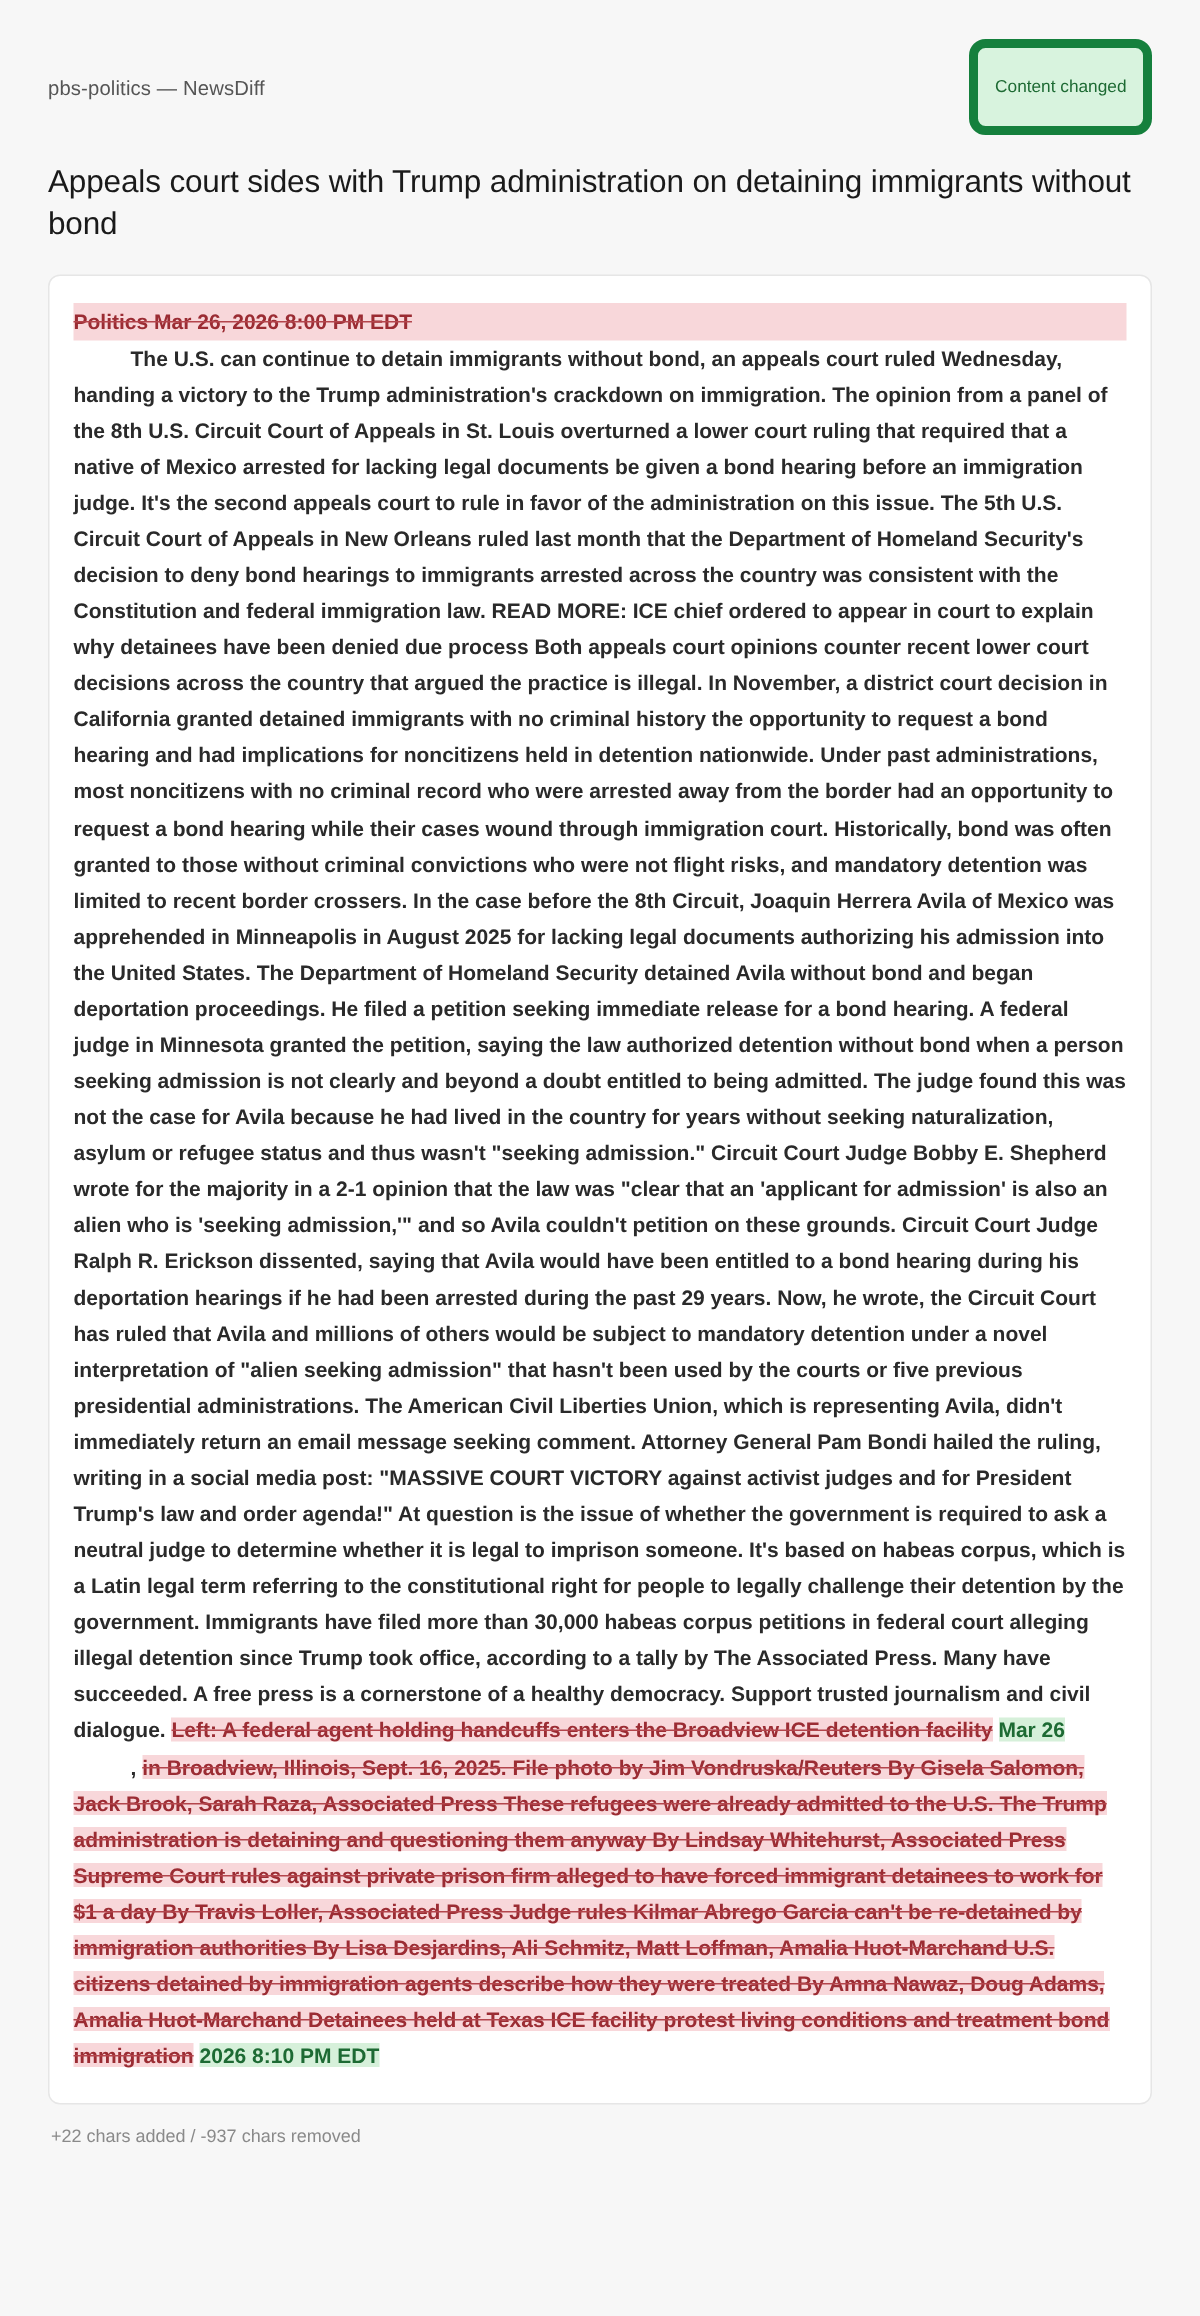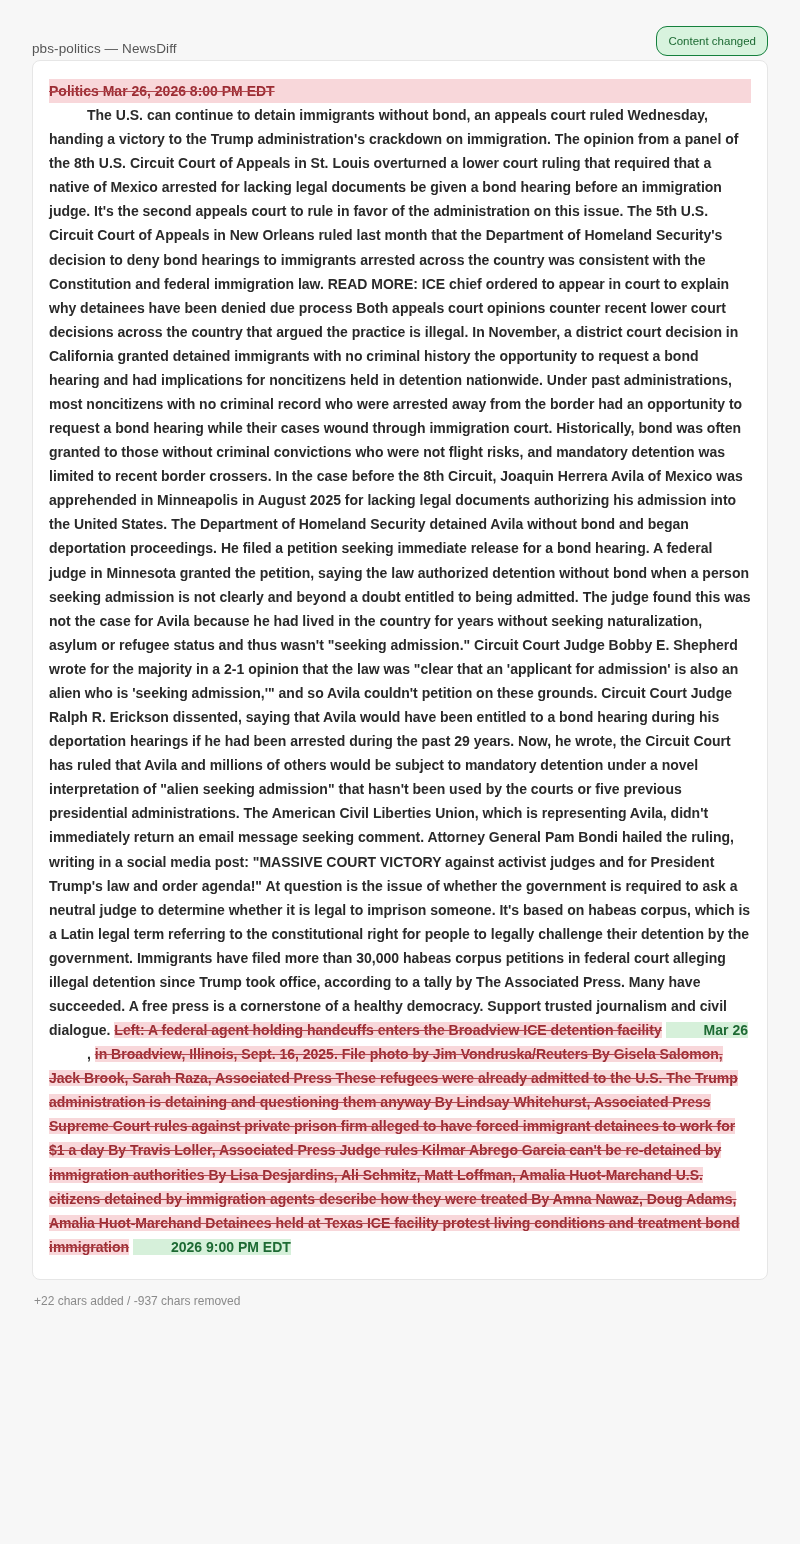--- a/index.html
+++ b/index.html
@@ -14,36 +14,36 @@
     color: #1a1a1a;
     -webkit-font-smoothing: antialiased;
   }
   .page {
     width: 800px;
     box-sizing: border-box;
     padding: 26px 32px 40px 32px;
   }
   .topbar {
     display: flex;
-    align-items: flex-end;
+    align-items: center;
     justify-content: space-between;
-    margin-bottom: 4px;
+    margin-bottom: 18px;
   }
   .source {
     font-size: 13.5px;
     color: #555555;
     letter-spacing: 0.1px;
   }
   .badge {
     font-size: 11.5px;
     color: #1d6a33;
     background: #d8f3de;
-    border: 1px solid #15803d;
+    border: 6px solid #15803d;
     border-radius: 11px;
-    padding: 8px 11px;
+    padding: 20px 11px;
     white-space: nowrap;
   }
   h1.title {
     font-size: 21px;
     line-height: 1.32;
     font-weight: 400;
     color: #1a1a1a;
     margin: 0 0 20px 0;
     letter-spacing: -0.1px;
   }
@@ -63,21 +63,20 @@
   .del {
     background: #f8d7da;
     color: #9b2c33;
     text-decoration: line-through;
     text-decoration-color: #b3454c;
   }
   .ins {
     background: #d6f0da;
     color: #1d6a33;
     text-decoration: none;
-    padding-left: 38px;
   }
   .plain {
     color: #2a2a2a;
     margin-left: 38px;
   }
   .seg {
     
   }
   .blockline {
     display: block;
@@ -93,30 +92,31 @@
 </head>
 <body>
 
 <div class="page">
 
   <div class="topbar">
     <div class="source">pbs-politics — NewsDiff</div>
     <div class="badge">Content changed</div>
   </div>
 
+  <h1 class="title">Appeals court sides with Trump administration on detaining immigrants without bond</h1>
 
   <div class="card">
     <div class="body-text">
       <span class="seg del blockline">Politics Mar 26, 2026 8:00 PM EDT</span>
       <span class="seg plain">The U.S. can continue to detain immigrants without bond, an appeals court ruled Wednesday, handing a victory to the Trump administration's crackdown on immigration. The opinion from a panel of the 8th U.S. Circuit Court of Appeals in St. Louis overturned a lower court ruling that required that a native of Mexico arrested for lacking legal documents be given a bond hearing before an immigration judge. It's the second appeals court to rule in favor of the administration on this issue. The 5th U.S. Circuit Court of Appeals in New Orleans ruled last month that the Department of Homeland Security's decision to deny bond hearings to immigrants arrested across the country was consistent with the Constitution and federal immigration law. READ MORE: ICE chief ordered to appear in court to explain why detainees have been denied due process Both appeals court opinions counter recent lower court decisions across the country that argued the practice is illegal. In November, a district court decision in California granted detained immigrants with no criminal history the opportunity to request a bond hearing and had implications for noncitizens held in detention nationwide. Under past administrations, most noncitizens with no criminal record who were arrested away from the border had an opportunity to request a bond hearing while their cases wound through immigration court. Historically, bond was often granted to those without criminal convictions who were not flight risks, and mandatory detention was limited to recent border crossers. In the case before the 8th Circuit, Joaquin Herrera Avila of Mexico was apprehended in Minneapolis in August 2025 for lacking legal documents authorizing his admission into the United States. The Department of Homeland Security detained Avila without bond and began deportation proceedings. He filed a petition seeking immediate release for a bond hearing. A federal judge in Minnesota granted the petition, saying the law authorized detention without bond when a person seeking admission is not clearly and beyond a doubt entitled to being admitted. The judge found this was not the case for Avila because he had lived in the country for years without seeking naturalization, asylum or refugee status and thus wasn't "seeking admission." Circuit Court Judge Bobby E. Shepherd wrote for the majority in a 2-1 opinion that the law was "clear that an 'applicant for admission' is also an alien who is 'seeking admission,'" and so Avila couldn't petition on these grounds. Circuit Court Judge Ralph R. Erickson dissented, saying that Avila would have been entitled to a bond hearing during his deportation hearings if he had been arrested during the past 29 years. Now, he wrote, the Circuit Court has ruled that Avila and millions of others would be subject to mandatory detention under a novel interpretation of "alien seeking admission" that hasn't been used by the courts or five previous presidential administrations. The American Civil Liberties Union, which is representing Avila, didn't immediately return an email message seeking comment. Attorney General Pam Bondi hailed the ruling, writing in a social media post: "MASSIVE COURT VICTORY against activist judges and for President Trump's law and order agenda!" At question is the issue of whether the government is required to ask a neutral judge to determine whether it is legal to imprison someone. It's based on habeas corpus, which is a Latin legal term referring to the constitutional right for people to legally challenge their detention by the government. Immigrants have filed more than 30,000 habeas corpus petitions in federal court alleging illegal detention since Trump took office, according to a tally by The Associated Press. Many have succeeded. A free press is a cornerstone of a healthy democracy. Support trusted journalism and civil dialogue.</span>
       <span class="spacer-line"></span>
       <span class="seg del">Left: A federal agent holding handcuffs enters the Broadview ICE detention facility</span>
       <span class="seg ins">Mar 26</span>
       <span class="seg plain">,</span>
       <span class="seg del">in Broadview, Illinois, Sept. 16, 2025. File photo by Jim Vondruska/Reuters By Gisela Salomon, Jack Brook, Sarah Raza, Associated Press These refugees were already admitted to the U.S. The Trump administration is detaining and questioning them anyway By Lindsay Whitehurst, Associated Press Supreme Court rules against private prison firm alleged to have forced immigrant detainees to work for $1 a day By Travis Loller, Associated Press Judge rules Kilmar Abrego Garcia can't be re-detained by immigration authorities By Lisa Desjardins, Ali Schmitz, Matt Loffman, Amalia Huot-Marchand U.S. citizens detained by immigration agents describe how they were treated By Amna Nawaz, Doug Adams, Amalia Huot-Marchand Detainees held at Texas ICE facility protest living conditions and treatment bond immigration</span>
       <span class="spacer-line"></span>
-      <span class="seg ins">2026 9:00 PM EDT</span>
+      <span class="seg ins">2026 8:10 PM EDT</span>
     </div>
   </div>
 
   <div class="footer-stats">+22 chars added / -937 chars removed</div>
 
 </div>
 
 </body></html>

